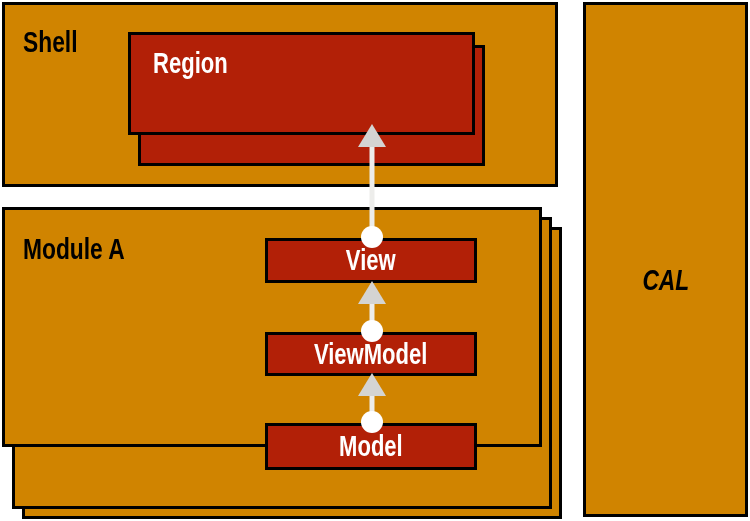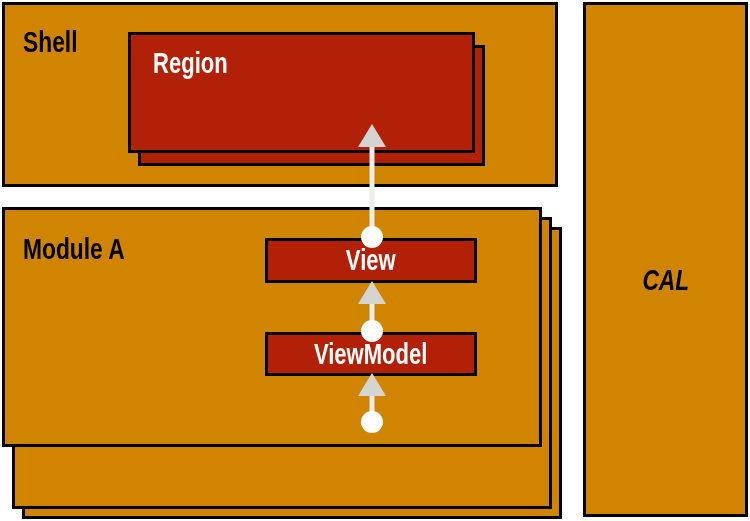--- a/index.html
+++ b/index.html
@@ -25,21 +25,21 @@
 <div id="canvas">
 
   <div class="panel z1" style="left:2px;top:2px;width:556px;height:185px;">
     <div class="inner-label-abs" style="left:18px;top:20px;">
       <span class="lbl dark" style="display:inline-block;">Shell</span>
     </div>
   </div>
 
   <div class="redbox z2" style="left:138px;top:45px;width:347px;height:121px;"></div>
 
-  <div class="redbox z3" style="left:128px;top:32px;width:347px;height:121px;padding-left:21px;">
+  <div class="redbox z3" style="left:128px;top:32px;width:347px;height:103px;padding-left:21px;">
     <div class="inner-label-abs" style="left:22px;top:12px;">
       <span class="lbl light" style="display:inline-block;">Region</span>
     </div>
   </div>
 
   <div class="panel z1" style="left:22px;top:227px;width:540px;height:292px;"></div>
   <div class="panel z2" style="left:12px;top:217px;width:540px;height:292px;"></div>
 
   <div class="panel z3" style="left:2px;top:207px;width:540px;height:240px;">
     <div class="inner-label-abs" style="left:18px;top:22px;">
@@ -52,20 +52,25 @@
       <span class="lbl light centered">View</span>
     </div>
   </div>
 
   <div class="redbox z4" style="left:265px;top:332px;width:212px;height:44px;">
     <div class="flexcenter">
       <span class="lbl light centered">ViewModel</span>
     </div>
   </div>
 
+  <div class="redbox z4" style="left:265px;top:423px;width:212px;height:47px;">
+    <div class="flexcenter">
+      <span class="lbl light centered">Model</span>
+    </div>
+  </div>
 
   <div class="panel z1" style="left:583px;top:2px;width:165px;height:515px;">
     <div class="inner-label-abs" style="left:0;top:258px;width:100%;text-align:center;font-style:italic;">
       <span class="lbl dark centered" style="display:inline-block;">CAL</span>
     </div>
   </div>
 
   <svg id="arrow-overlay" width="750" height="521" viewBox="0 0 750 521">
 
     <line class="arrow-line" x1="372" y1="237" x2="372" y2="144"></line>

